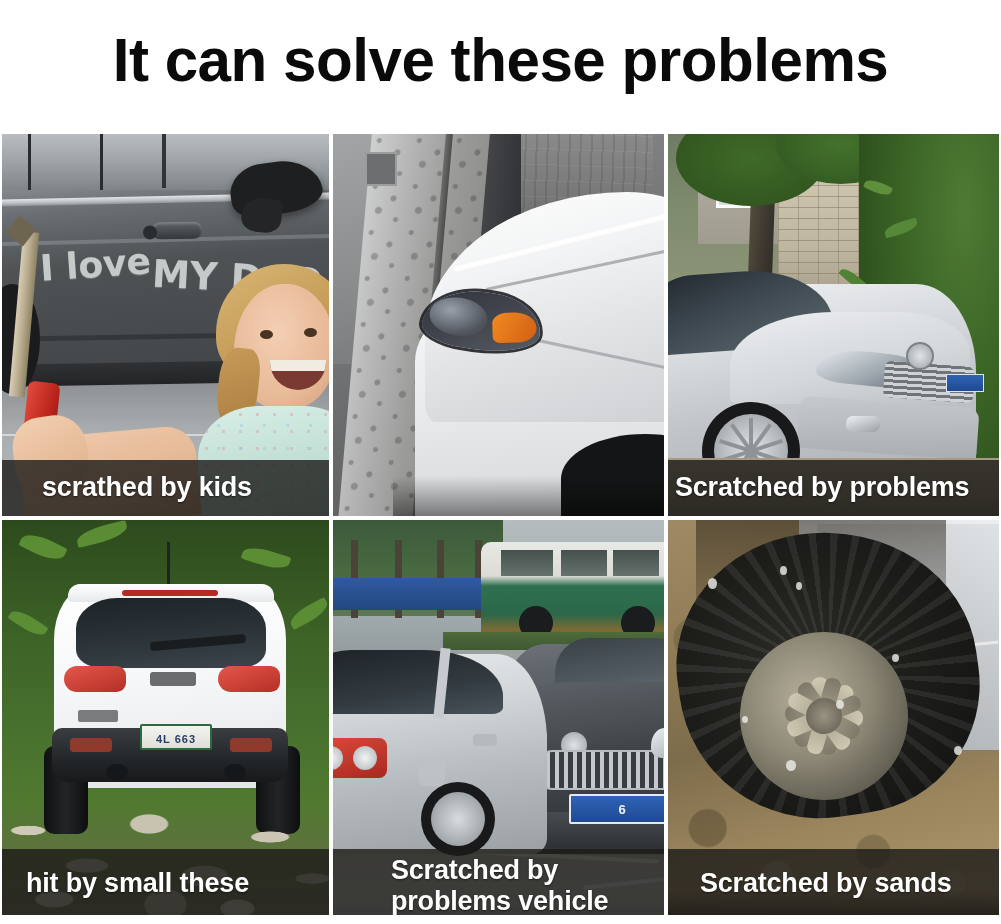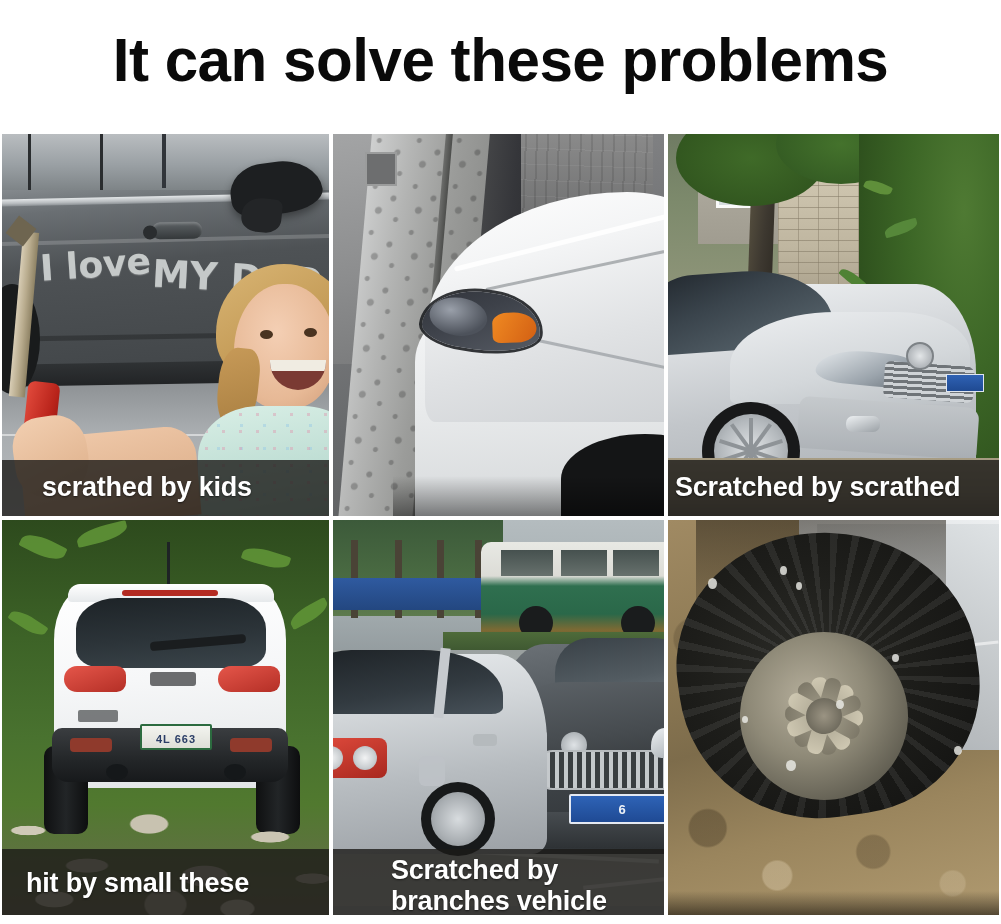--- a/index.html
+++ b/index.html
@@ -349,21 +349,21 @@
           <div class="c3-rim3">
             <div class="c3-spoke" style="transform:rotate(0deg);"></div>
             <div class="c3-spoke" style="transform:rotate(36deg);"></div>
             <div class="c3-spoke" style="transform:rotate(72deg);"></div>
             <div class="c3-spoke" style="transform:rotate(108deg);"></div>
             <div class="c3-spoke" style="transform:rotate(144deg);"></div>
           </div>
         </div>
         <div class="c3-ground3"></div>
       </div>
-      <div class="caption">Scratched by scrathed</div>
+      <div class="caption">Scratched by problems</div>
     </div>
 
     <div class="cell r2c1">
       <div class="photo">
         <div class="c4-bg"></div>
         <div class="c4-leaf4" style="left:18px; top:18px; width:46px; height:18px; transform:rotate(26deg);"></div>
         <div class="c4-leaf4" style="left:74px; top:6px; width:52px; height:16px; transform:rotate(-14deg);"></div>
         <div class="c4-leaf4" style="left:240px; top:30px; width:48px; height:16px; transform:rotate(18deg);"></div>
         <div class="c4-leaf4" style="left:286px; top:86px; width:42px; height:15px; transform:rotate(-28deg);"></div>
         <div class="c4-leaf4" style="left:6px; top:96px; width:40px; height:14px; transform:rotate(34deg);"></div>
@@ -429,21 +429,21 @@
           <div class="c5-tailring" style="left:8px;"></div>
           <div class="c5-tailring" style="left:42px;"></div>
         </div>
         <div class="c5-doorhandle"></div>
         <div class="c5-fuelcap"></div>
         <div class="c5-wheel5">
             <div class="c5-rim5"></div>
           </div>
       </div>
       <div class="caption">Scratched by
-branches vehicle</div>
+problems vehicle</div>
     </div>
 
     <div class="cell r2c3">
       <div class="photo">
         <div class="c6-bg"></div>
         <div class="c6-mudtex"></div>
         <div class="c6-body6"></div>
         <div class="c6-arch6"></div>
         <div class="c6-waterline"></div>
         <div class="c6-archshadow"></div>
@@ -463,16 +463,17 @@
         <div class="c6-splash" style="left:40px; top:58px; width:9px; height:11px;"></div>
         <div class="c6-splash" style="left:112px; top:46px; width:7px; height:9px;"></div>
         <div class="c6-splash" style="left:128px; top:62px; width:6px; height:8px;"></div>
         <div class="c6-splash" style="left:168px; top:180px; width:8px; height:9px;"></div>
         <div class="c6-splash" style="left:224px; top:134px; width:7px; height:8px;"></div>
         <div class="c6-splash" style="left:118px; top:240px; width:10px; height:11px;"></div>
         <div class="c6-splash" style="left:286px; top:226px; width:8px; height:9px;"></div>
         <div class="c6-splash" style="left:74px; top:196px; width:6px; height:7px;"></div>
         <div class="c6-darkbottom"></div>
       </div>
+      <div class="caption">Scratched by sands</div>
     </div>
 
   </div>
 </div>
 
 </body></html>

